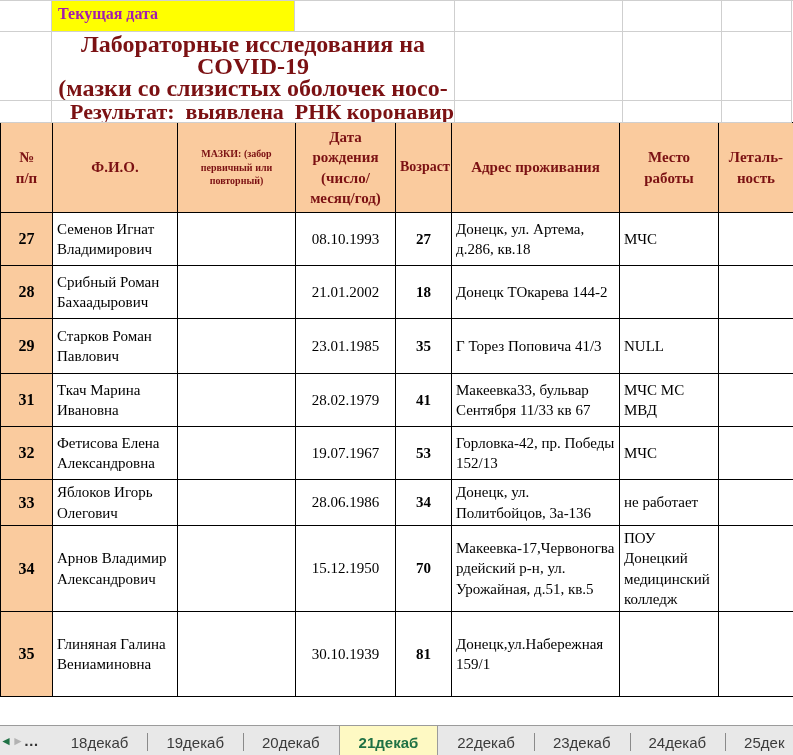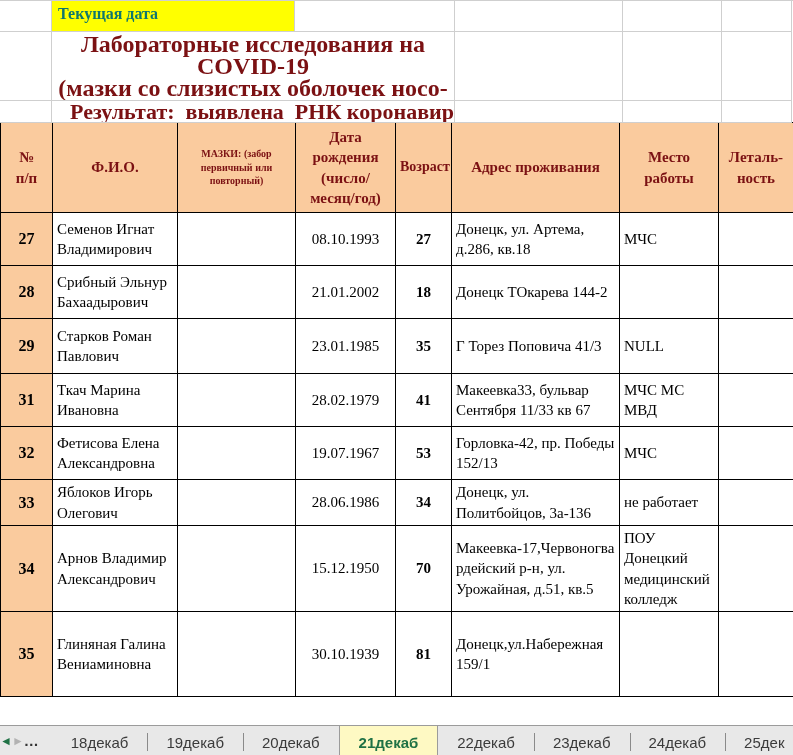--- a/index.html
+++ b/index.html
@@ -14,21 +14,21 @@
     grid-template-columns:52px 243px 160px 168px 99px 70px;
     grid-template-rows:31px 69px 22px;
     border-top:1px solid #cfcfcf;
     height:122px;box-sizing:border-box;
   }
   .tcell{
     border-right:1px solid #cfcfcf;border-bottom:1px solid #cfcfcf;
     box-sizing:border-box;overflow:hidden;
   }
   .cell-current-date{
-    background:#FFFF00;color:#0f766e;font-weight:bold;font-size:16px;
+    background:#FFFF00;color:#a21caf;font-weight:bold;font-size:16px;
     padding:4px 0 0 6px;
   }
   .cell-title{
     grid-column:2 / 4;grid-row:2;
     color:#7B1113;font-weight:bold;font-size:24px;line-height:22px;
     text-align:center;white-space:pre-line;padding-top:1px;
   }
   .cell-result{
     grid-column:2 / 4;grid-row:3;
     color:#7B1113;font-weight:bold;font-size:22px;line-height:21px;
@@ -158,21 +158,21 @@
       <td class="c-fio">Семенов Игнат Владимирович</td>
       <td class="c-smear"></td>
       <td class="c-date">08.10.1993</td>
       <td class="c-age">27</td>
       <td class="c-addr">Донецк, ул. Артема, д.286, кв.18</td>
       <td class="c-work">МЧС</td>
       <td class="c-leth"></td>
     </tr>
         <tr>
       <td class="c-num">28</td>
-      <td class="c-fio">Срибный Эльнур Бахаадырович</td>
+      <td class="c-fio">Срибный Роман Бахаадырович</td>
       <td class="c-smear"></td>
       <td class="c-date">21.01.2002</td>
       <td class="c-age">18</td>
       <td class="c-addr">Донецк ТОкарева 144-2</td>
       <td class="c-work"></td>
       <td class="c-leth"></td>
     </tr>
         <tr>
       <td class="c-num">29</td>
       <td class="c-fio">Старков Роман Павлович</td>

